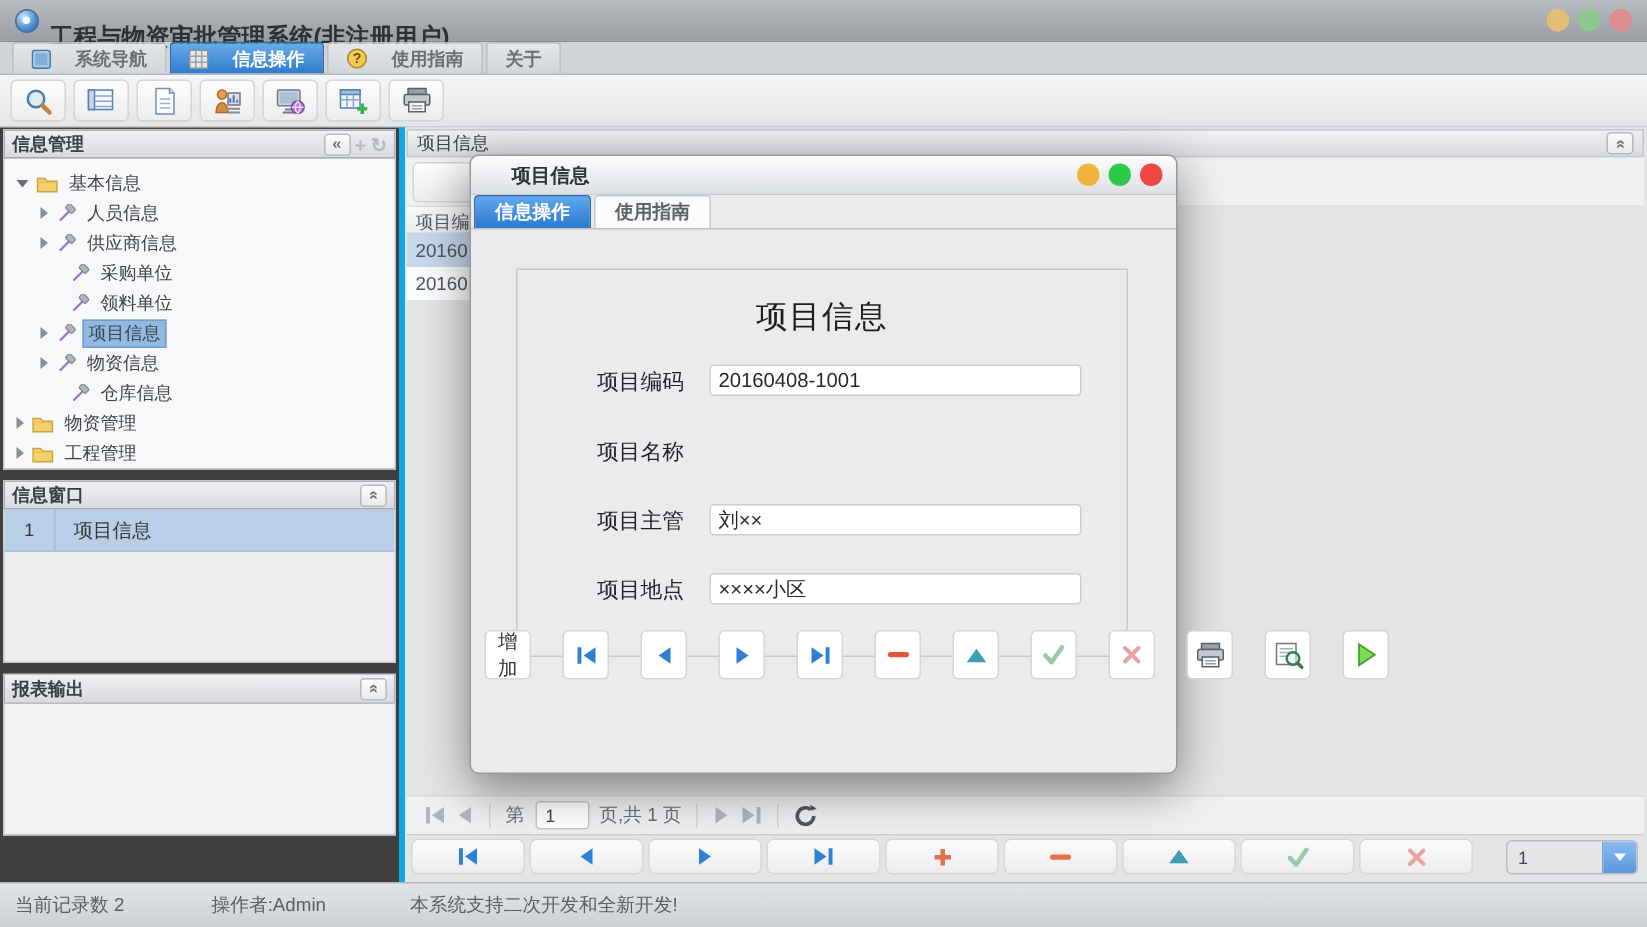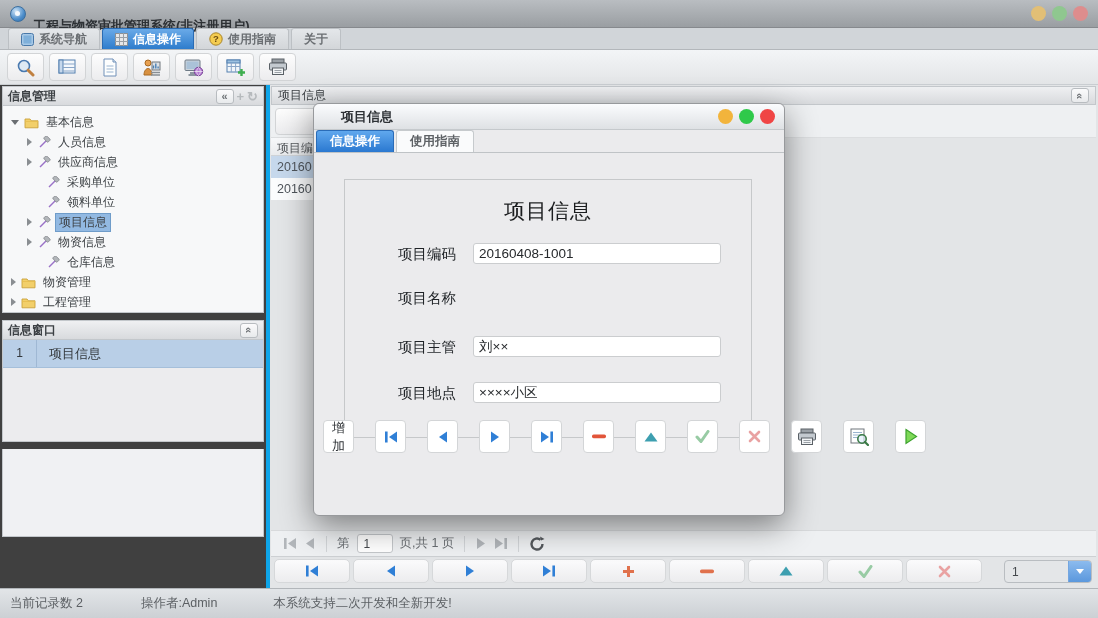--- a/index.html
+++ b/index.html
@@ -4,28 +4,28 @@
 <style>
   * { margin:0; padding:0; box-sizing:border-box; }
   html,body { width:1098px; height:618px; }
   body { font-family:"Liberation Sans", sans-serif; overflow:hidden; }
   .screen { position:relative; width:1098px; height:618px; background:#dee0e2; overflow:hidden; }
 
   
   .titlebar { height:28px; background:linear-gradient(#b9bdc1,#9a9ea2); display:flex; align-items:center; padding:0 10px; border-bottom:1px solid #86898d; }
   .applogo { width:16px; height:16px; border-radius:50%; background:radial-gradient(circle at 35% 30%, #cfe4f6, #4d8ecb 60%, #2f6aa5); border:1px solid #3c6f9f; position:relative; }
   .applogo::after { content:""; position:absolute; left:4px; top:4px; width:5px; height:5px; border-radius:50%; background:#f4f9fd; }
-  .apptitle { margin-left:7px; font-size:13px; font-weight:bold; color:#2d3135;margin-top:24px; }
+  .apptitle { margin-left:7px; font-size:16px; font-weight:bold; color:#2d3135;margin-top:24px; }
   .lights { margin-left:auto; display:flex; gap:6px; }
   .light { width:15px; height:15px; border-radius:50%; }
   .l-y { background:#e2bf76; } .l-g { background:#8fc78f; } .l-r { background:#dd8d8d; }
 
   
   .tabbar { height:22px; background:#d1d5d9; border-bottom:1px solid #b3b7bb; display:flex; align-items:flex-end; padding-left:8px; }
-  .tab { height:21px; display:flex; align-items:center; gap:5px; padding:0 12px; margin-right:2px; font-size:12px; font-weight:bold; color:#6b6f73; background:linear-gradient(#e4e7ea,#d3d6d9); border:1px solid #bcc0c4; border-bottom:none; border-radius:3px 3px 0 0; cursor:default; }
+  .tab { height:21px; display:flex; align-items:center; gap:16px; padding:0 12px; margin-right:2px; font-size:12px; font-weight:bold; color:#6b6f73; background:linear-gradient(#e4e7ea,#d3d6d9); border:1px solid #bcc0c4; border-bottom:none; border-radius:3px 3px 0 0; cursor:default; }
   .tab.active { background:linear-gradient(#6aaae8,#2e7ccc); color:#fff; border-color:#2a6cb4; }
 
   
   .toolbar { height:35px; background:linear-gradient(#f3f5f7,#e3e5e7); border-bottom:1px solid #c9cdd1; display:flex; align-items:center; gap:5px; padding:0 7px; }
   .tbtn { width:37px; height:28px; background:linear-gradient(#fdfdfd,#ececee); border:1px solid #d2d4d6; border-radius:4px; display:flex; align-items:center; justify-content:center; }
 
   
   .bodyarea { position:relative; height:503px; display:flex; }
   .sidebar { position:relative; width:270px; background:#404040; flex:0 0 270px; border-right:4px solid #0ea5e9; }
   .panel { position:absolute; left:2px; right:2px; }
@@ -97,21 +97,21 @@
   .dlg-tabs { height:23px; display:flex; align-items:flex-end; padding-left:2px; border-bottom:1px solid #bfc3c6; }
   .dtab { height:22px; display:flex; align-items:center; padding:0 13px; font-size:12.5px; font-weight:bold; margin-right:2px; border-radius:3px 3px 0 0; }
   .dtab.active { background:linear-gradient(#60a8ee,#2a78d0); color:#fff; border:1px solid #2a6cb8; border-bottom:none; }
   .dtab.idle { background:#fafbfc; color:#5e6266; border:1px solid #c6cacd; border-bottom:none; }
   .dlg-body { position:relative; height:310px; }
   .formbox { position:absolute; left:30px; top:26px; width:408px; height:259px; border:1px solid #c6c8ca; }
   .fheading { text-align:center; margin-top:17px; font-size:21px; color:#1b1d1f; letter-spacing:1px; }
   .frow { position:absolute; left:12px; height:22px; display:flex; align-items:flex-end;gap:12px; }
   .frow .flabel { width:104px; text-align:right; font-size:14.5px; color:#1f2327; padding-right:5px; white-space:nowrap; }
   .frow .finput { width:248px; height:21px; background:#fff; border:1px solid #cbcdcf; border-radius:3px; font-size:13.5px; color:#26292c; padding:0 5px; font-family:"Liberation Sans",sans-serif; }
-  .fr0{top:62px;} .fr1{top:109px;flex-direction:column;} .fr2{top:155px;} .fr3{top:201px;}
+  .fr0{top:62px;} .fr1{top:109px;} .fr2{top:155px;} .fr3{top:201px;}
   .dlg-toolbar { position:absolute; left:0; right:0; bottom:0; height:53px; display:flex; align-items:center; padding-left:9px; gap:21px; }
   .dbtn { height:33px; min-width:31px; background:#fff; border:1px solid #d3d5d7; border-radius:4px; display:flex; align-items:center; justify-content:center; font-size:13px; color:#2e3236; }
   .dbtn.wide { padding:0 10px; }
 
   svg { display:block; }
 </style>
 </head>
 <body>
 
 <div class="screen">
@@ -359,20 +359,28 @@
         </div>
         <div class="panel-b" style="height:102px;background:#ececee;">
           <div class="iwrow">
             <span class="iwnum">1</span>
             <span class="iwlbl">项目信息</span>
           </div>
         </div>
       </div>
 
       <div class="panel" style="top:364px;">
+        <div class="panel-h">
+          <span>报表输出</span>
+          <span class="ph-tools">
+            <span class="sqbtn">
+                <span class="icn-collapse-up"></span>
+              </span>
+          </span>
+        </div>
         <div class="panel-b" style="height:88px;background:#f0f1f3;"></div>
       </div>
     </div>
 
     <div class="main">
       <div class="mheader">
         <span>项目信息</span>
         <span class="ph-tools">
           <span class="sqbtn">
               <span class="icn-collapse-up"></span>

